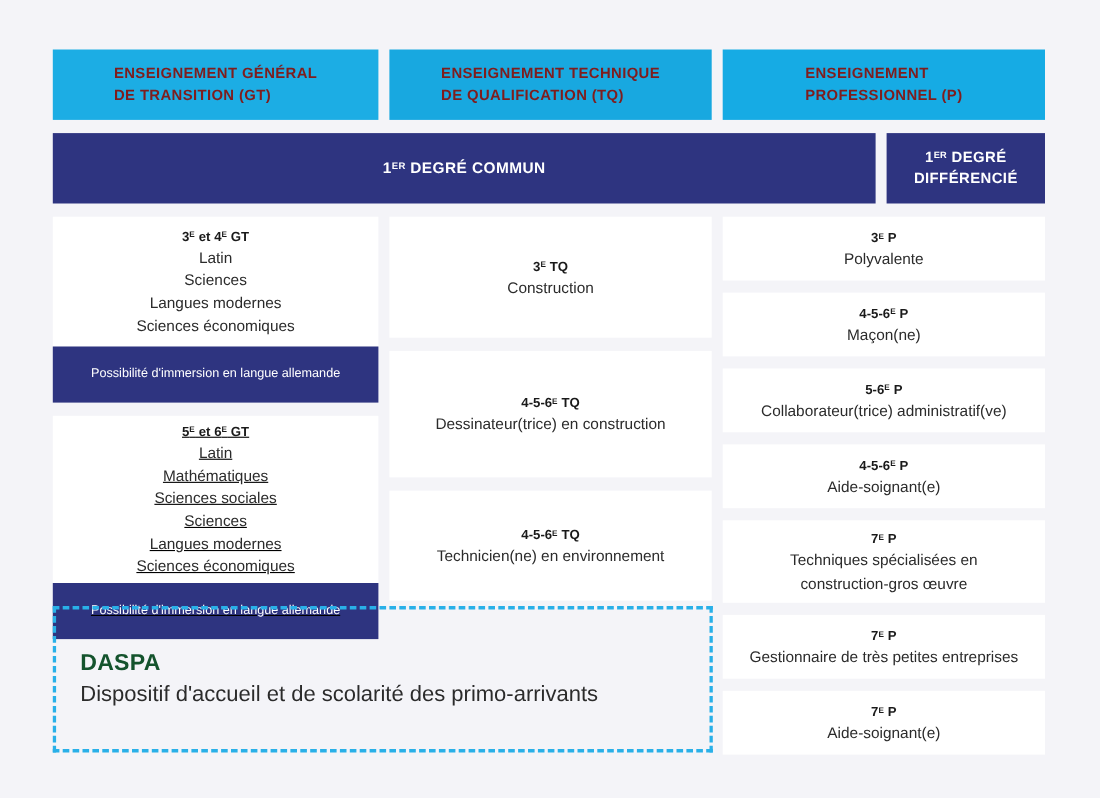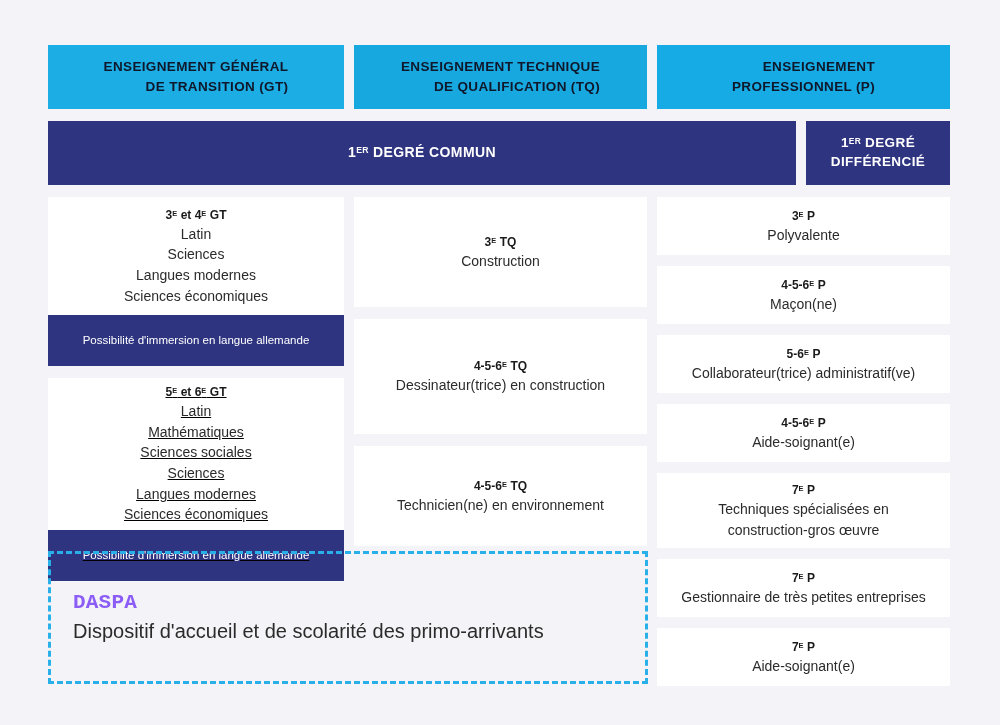--- a/index.html
+++ b/index.html
@@ -19,25 +19,25 @@
     padding: 45px 50px 35px 48px;
   }
 
   
   .header-row {
     display: flex;
     gap: 10px;
     height: 64px;
   }
   .stream-header {
-    color: #0f172a;
+    color: #7f1d1d;
     display: flex;
     align-items: center;
     justify-content: center;
-    text-align: right;
+    text-align: left;
     font-weight: bold;
     font-size: 13.5px;
     letter-spacing: 0.35px;
     line-height: 1.45;
     padding: 4px 8px;
   }
   .stream-header.gt { width: 296px; background: #1cade4; }
   .stream-header.tq { width: 293px; background: #18a8e0; }
   .stream-header.p  { width: 293px; background: #16abe4; }
 
@@ -138,27 +138,26 @@
     width: 600px;
     height: 133px;
     border: 3px dashed #29b0e8;
     background: transparent;
     display: flex;
     flex-direction: column;
     justify-content: center;
     padding: 0 22px;
   }
   .daspa-title {
-    color: #8b5cf6;
+    color: #14532d;
     font-weight: bold;
     font-size: 21px;
     letter-spacing: 0.2px;
     line-height: 1.2;
     margin-bottom: 3px;
-    font-family: Liberation Mono, monospace;
   }
   .daspa-sub {
     color: #2b2b2b;
     font-size: 20px;
     line-height: 1.35;
   }
 </style>
 </head>
 <body>
 

